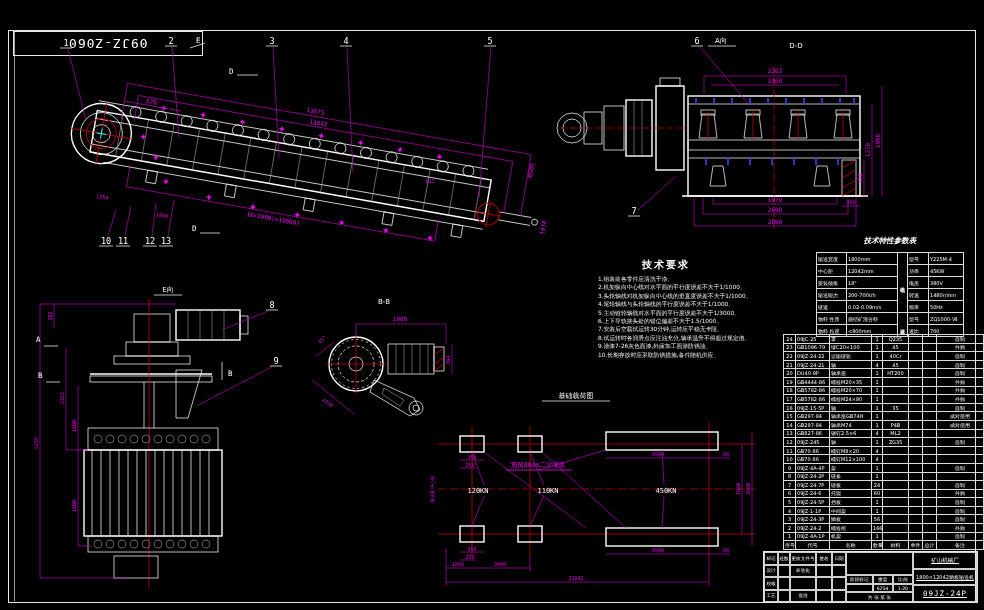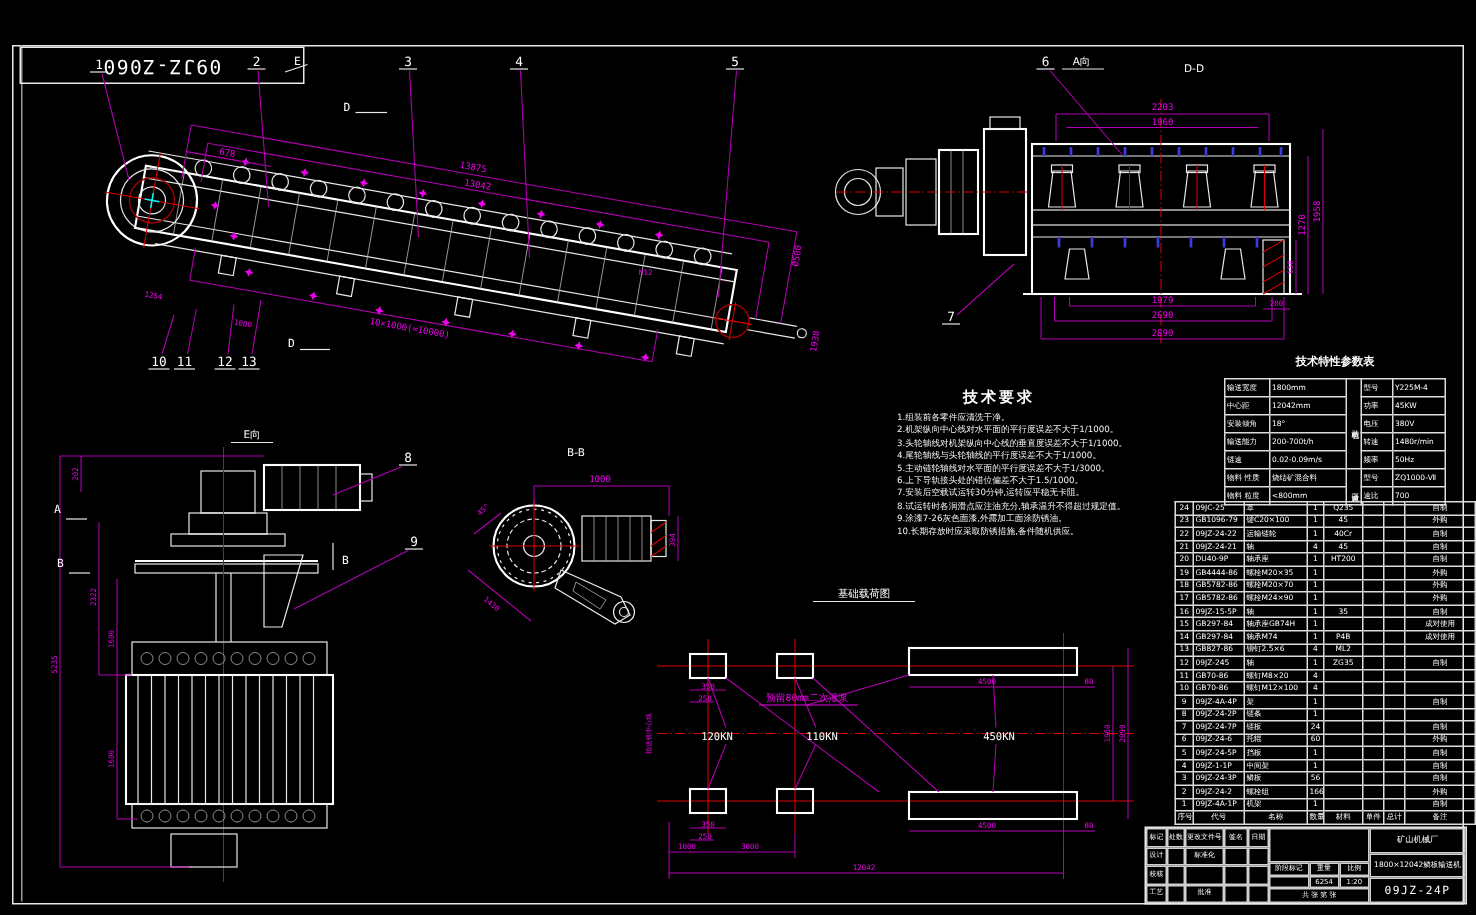--- a/index.html
+++ b/index.html
@@ -25,41 +25,41 @@
   .lbl{fill:#ffffff;font-size:7.5px;}
   .lblc{fill:#ffffff;font-size:7px;font-family:"DejaVu Sans",sans-serif;}
   
   .frame{position:absolute;border:1.5px solid #e8e8e8;}
   
   #stamp{left:13px;top:31px;width:188px;height:23px;border:1.5px solid #e8e8e8;
          display:flex;align-items:center;justify-content:center;}
   #stamp span{transform:rotate(180deg);font-size:13px;letter-spacing:1px;font-family:"DejaVu Sans Mono",monospace;}
   
   #tech{left:816px;top:236px;width:148px;}
-  #tech .tt-title{text-align:center;font-size:7.5px;font-weight:bold;margin-bottom:6px;}
+  #tech .tt-title{text-align:center;font-size:7.5px;font-weight:bold;margin-bottom:6px;font-style:italic;}
   table.cad{border-collapse:collapse;table-layout:fixed;width:100%;}
   table.cad td{border:1px solid #dcdcdc;color:#fff;font-size:5px;line-height:6px;
                padding:0 1px;overflow:hidden;white-space:nowrap;height:11px;}
   #tech td.strip{writing-mode:vertical-rl;text-align:center;padding:0;font-size:5px;letter-spacing:0;}
   
   #notes{left:598px;top:258px;width:216px;}
   #notes .n-title{font-size:10px;font-weight:bold;letter-spacing:2px;margin:0 0 3px 44px;}
   #notes .note-line{font-size:5.8px;line-height:8.4px;color:#f2f2f2;white-space:nowrap;overflow:hidden;}
   
   #bom{left:783px;top:334px;width:200px;}
   #bom td{height:7.6px;font-size:5px;line-height:6px;}
   #bom td.c{text-align:center;}
   
   #tblock{left:763px;top:551px;width:213px;height:50px;border:1.2px solid #e8e8e8;display:flex;}
   .tb-cell{border:.5px solid #cfcfcf;font-size:4.6px;line-height:5px;color:#fff;
            display:flex;align-items:center;justify-content:center;overflow:hidden;white-space:nowrap;}
   #tb-left{width:82px;display:grid;grid-template-columns:14px 12px 26px 16px 14px;grid-auto-rows:12.5px;}
   #tb-mid{width:67px;display:flex;flex-direction:column;}
   #tb-mid .mrow{display:flex;flex:none;}
-  #tb-right{width:64px;display:flex;flex-direction:column;}
+  #tb-right{width:64px;display:flex;flex-direction:column;text-decoration:underline;}
   #tb-right .tb-cell{flex:1;}
   #dwg-no{font-size:7.5px;font-family:"DejaVu Sans Mono",monospace;letter-spacing:1px;}
 </style>
 </head>
 <body>
 
 <div id="sheet">
 
   <div class="frame v" style="left:8px;top:30px;width:966px;height:571px;"></div>
   <div class="v" style="left:14px;top:30px;width:0;height:571px;border-left:1px solid #9a9a9a;"></div>

